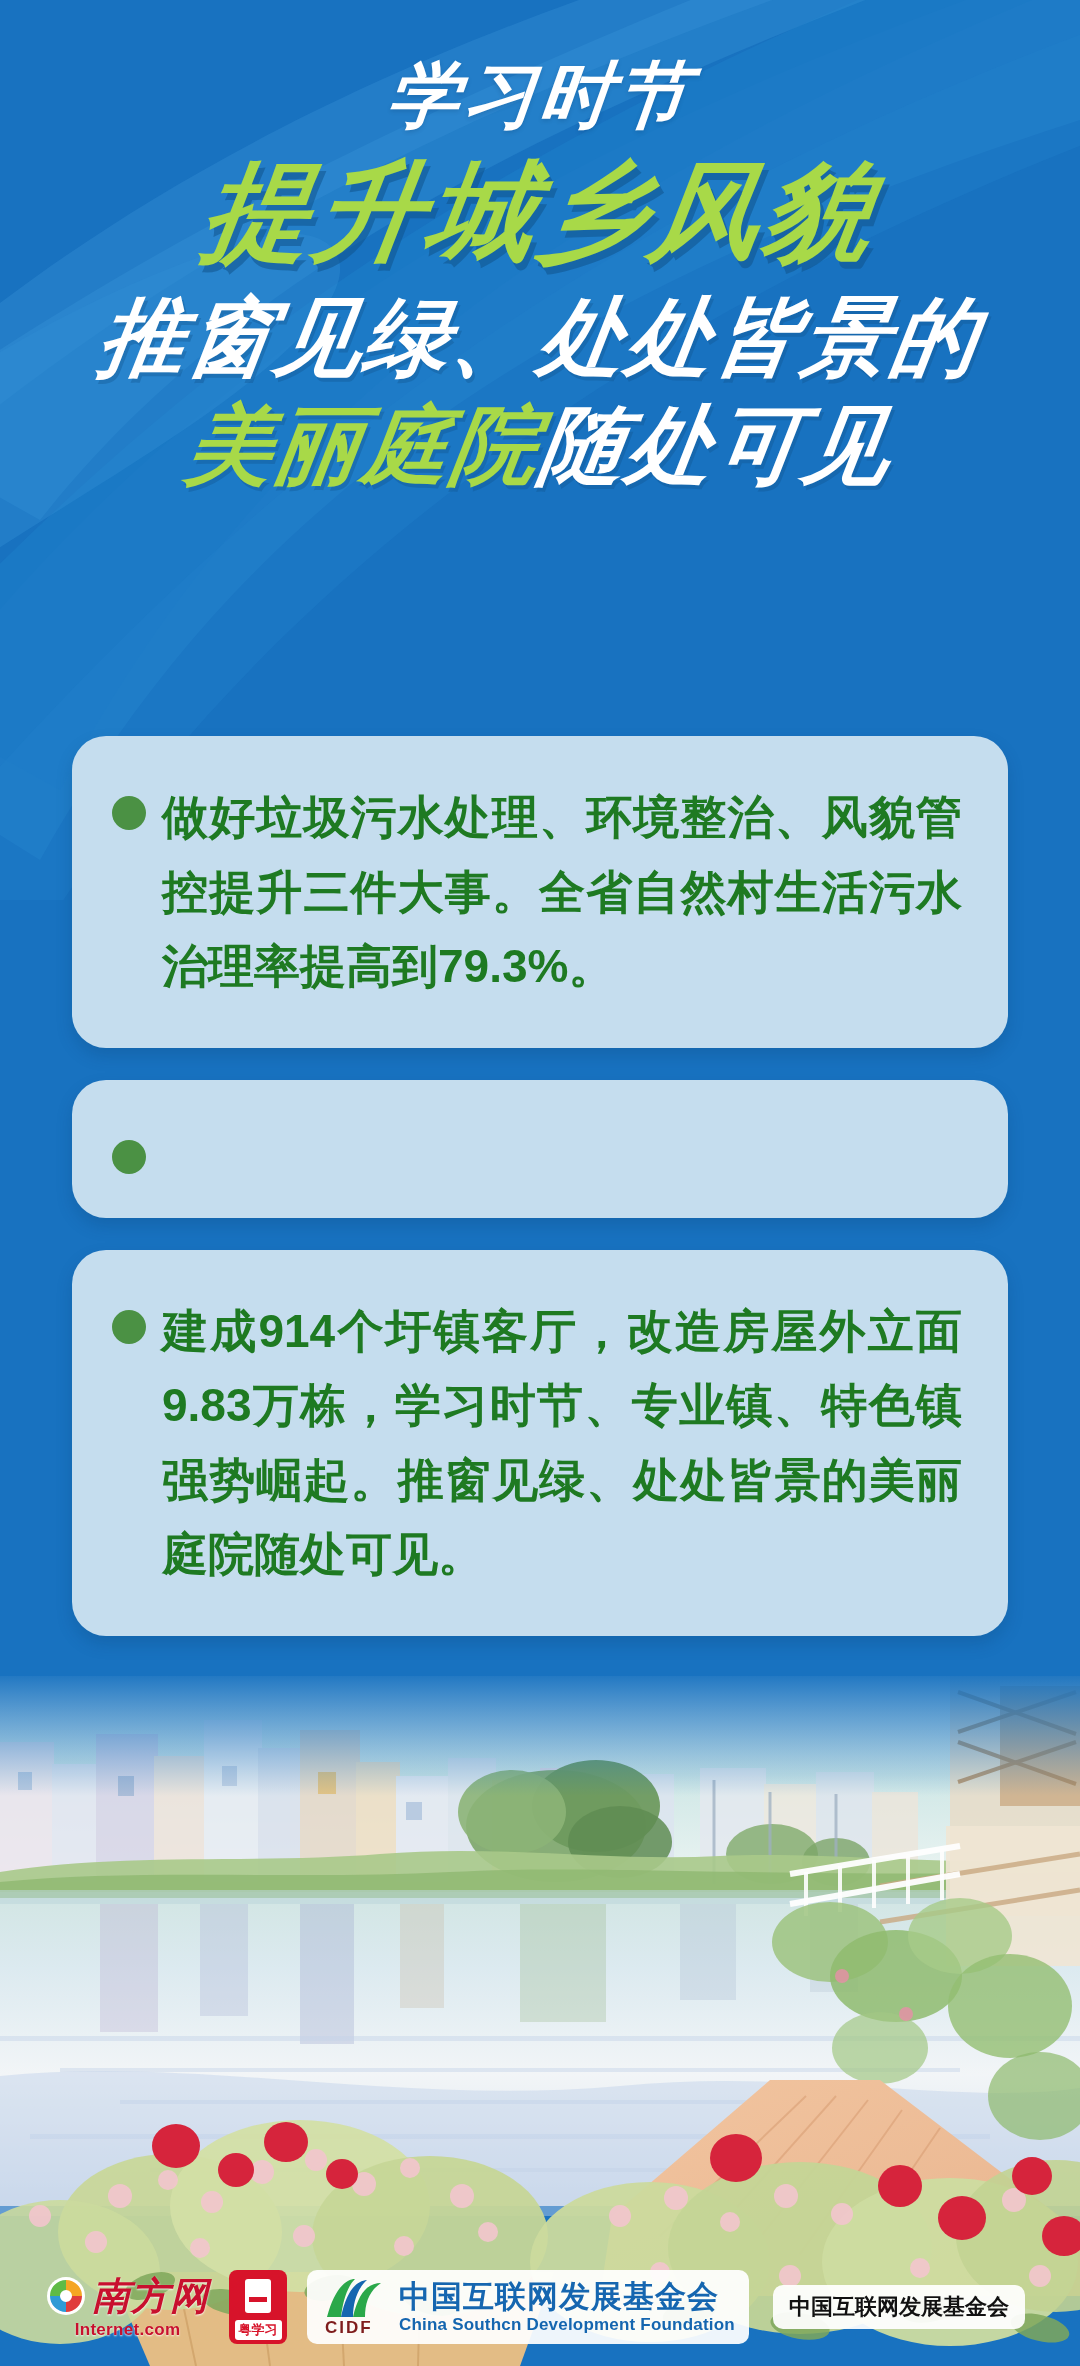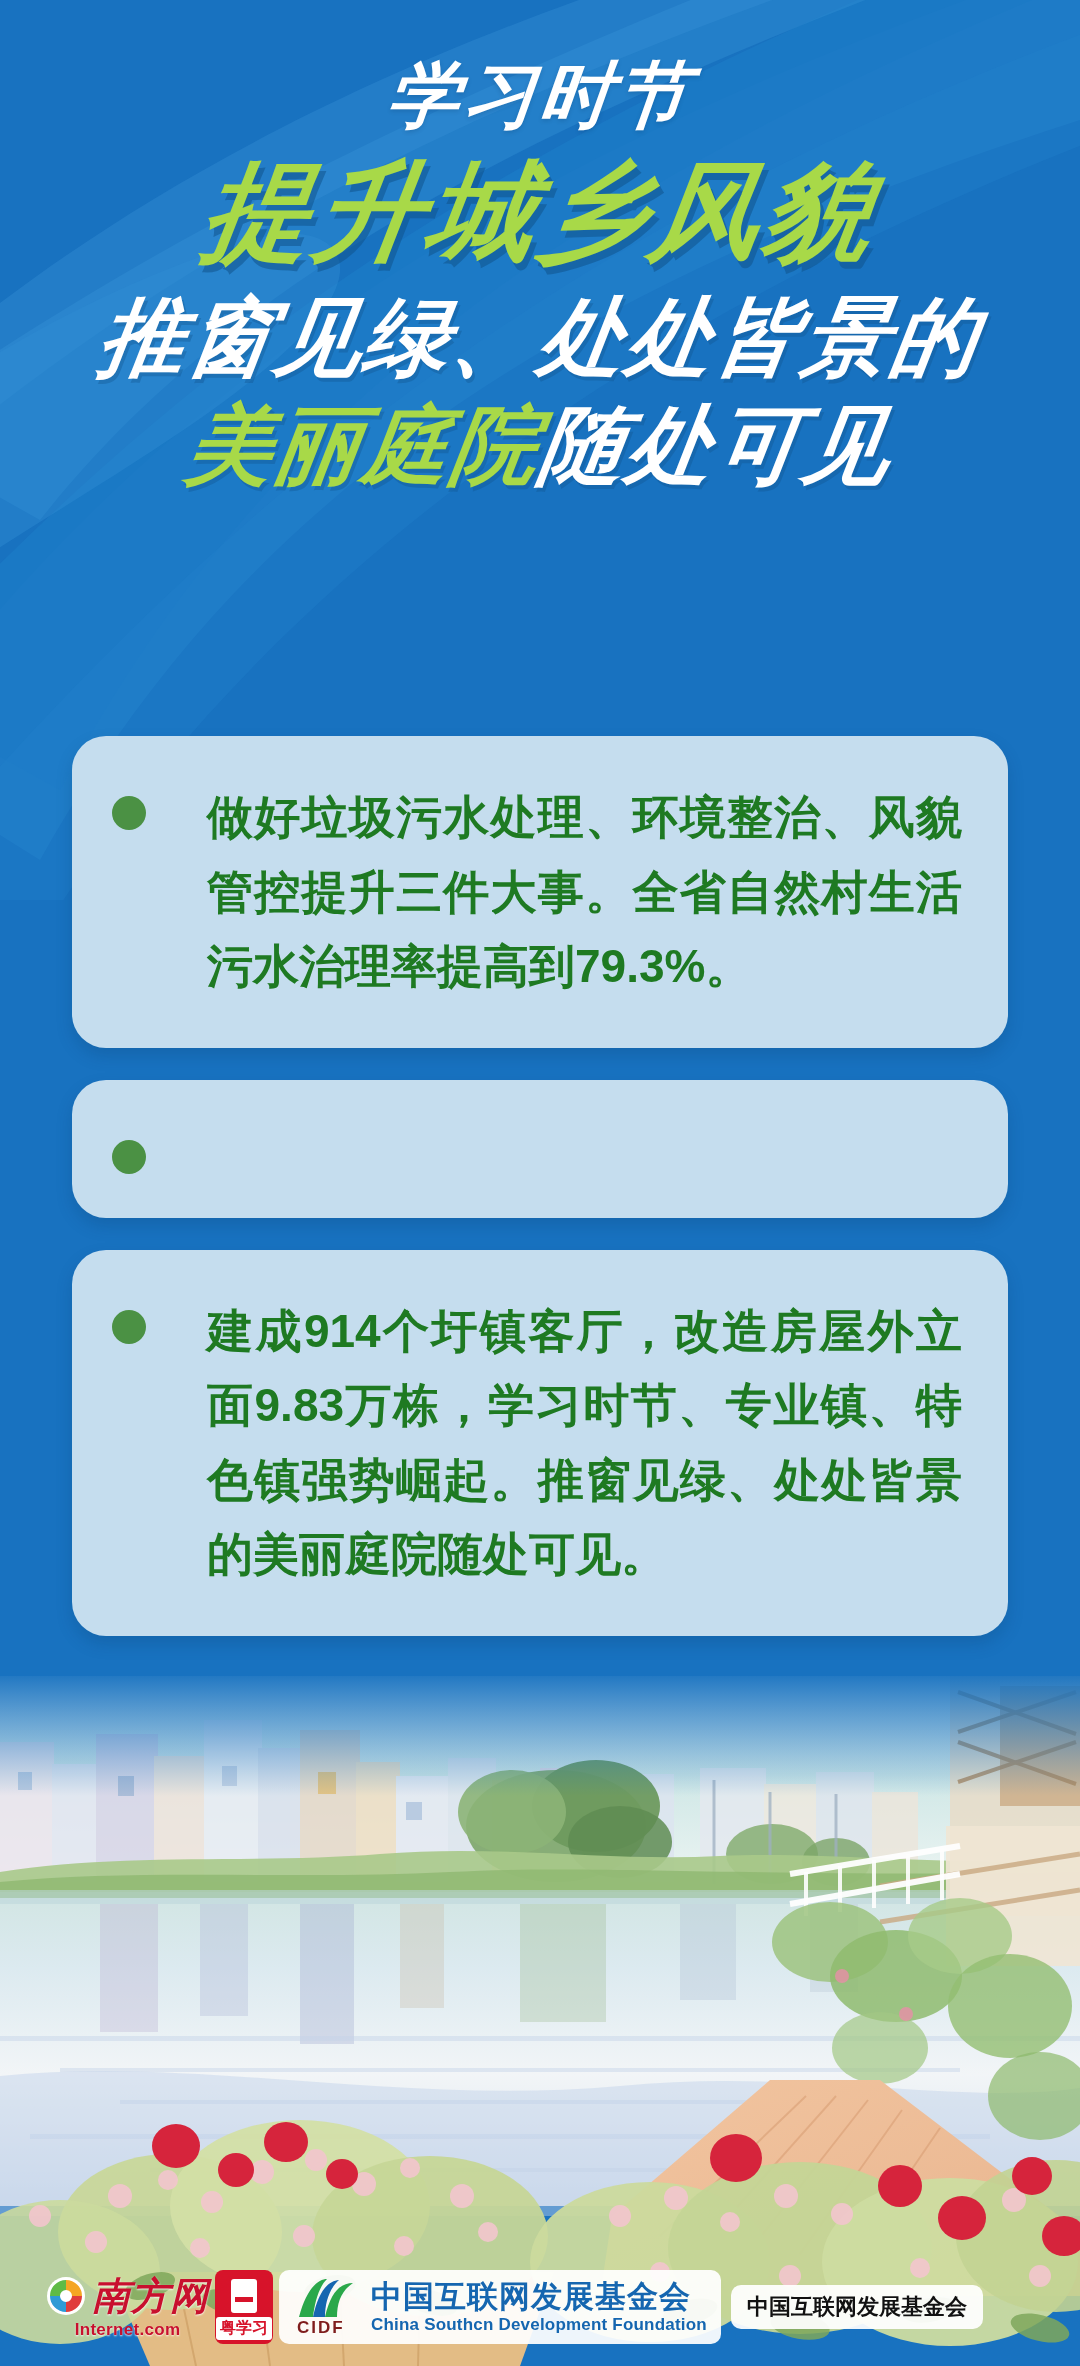--- a/index.html
+++ b/index.html
@@ -84,21 +84,20 @@
     z-index:4;
   }
   .card{
     background:#C5DDEE;
     border-radius:34px;
     box-shadow:0 8px 16px rgba(8,60,105,.22);
     padding:44px 46px 44px 40px;
     margin-bottom:32px;
     display:flex;
     align-items:flex-start;
-    gap:45px;
   }
   .bullet{
     flex:0 0 auto;
     width:34px;height:34px;border-radius:50%;
     background:#4B9144;
     margin-top:16px;margin-right:16px;
   }
   .card-text{
     color:#1E7A22;
     font-size:46px;
@@ -117,21 +116,21 @@
   }
   .scene svg{display:block;}
 
   
   .footer{
     position:absolute;left:0;bottom:22px;width:1080px;
     display:flex;align-items:center;
     padding-left:46px;
     box-sizing:border-box;
     z-index:6;
-    gap:6px;
+    gap:20px;
   }
   .logo-southcn{
     display:flex;flex-direction:column;align-items:center;
     line-height:1;
   }
   .southcn-row{display:flex;align-items:center;gap:6px;}
   .southcn-cn{
     color:#C8102E;font-size:38px;font-weight:bold;font-style:italic;
     letter-spacing:1px;
     text-shadow:0 1px 2px rgba(255,255,255,.9);
@@ -147,21 +146,21 @@
     padding-bottom:4px;box-sizing:border-box;position:relative;
   }
   .yue-mark{
     width:26px;height:34px;background:#ffffff;border-radius:3px;
     position:absolute;top:9px;left:16px;
   }
   .yue-mark:after{
     content:"";position:absolute;left:4px;top:18px;width:18px;height:5px;background:#D7132A;
   }
   .yue-label{
-    font-size:16px;color:#D7132A;background:#ffffff;border-radius:3px;
+    font-size:13px;color:#D7132A;background:#ffffff;border-radius:3px;
     padding:1px 4px;font-weight:bold;letter-spacing:0;
   }
   .cidf-pill{
     background:rgba(255,255,255,.93);
     border-radius:10px;
     padding:7px 14px;
     display:flex;align-items:center;gap:12px;
   }
   .cidf-mark{position:relative;width:66px;height:60px;flex:0 0 auto;}
   .cidf-acr{

